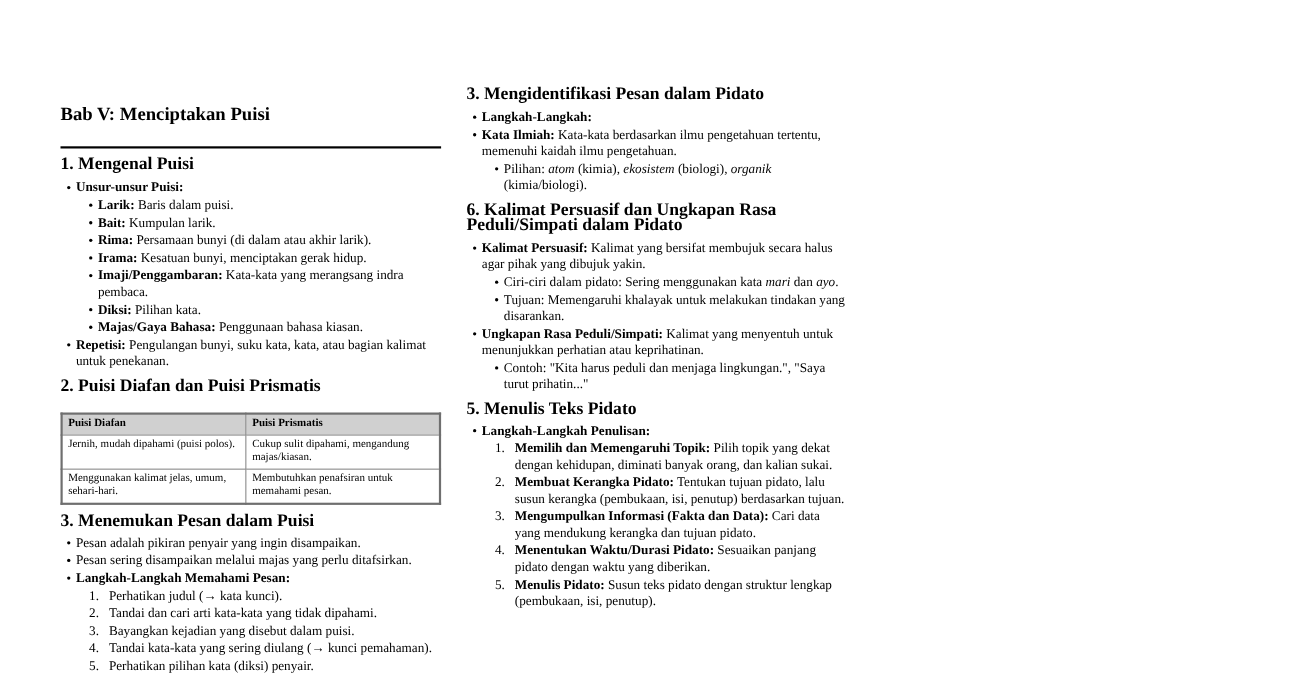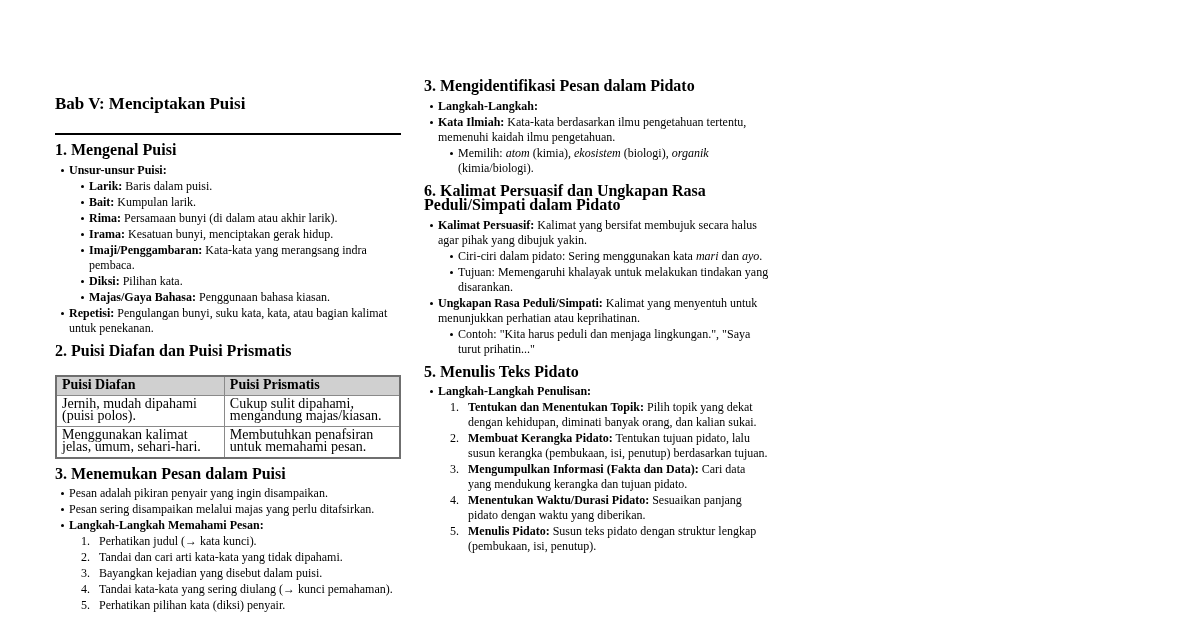--- a/index.html
+++ b/index.html
@@ -77,21 +77,21 @@
   }
 
   .b { font-weight: bold; }
   .i { font-style: italic; }
   .r { }
 
   table.doc-table {
     border-collapse: collapse;
     width: 100%;
     margin: 17px 0 2px 0;
-    font-size: 14px;
+    font-size: 10px;
     line-height: 12.5px;
     border: 2px solid #6f6f6f;
   }
   table.doc-table th,
   table.doc-table td {
     border: 1px solid #8a8a8a;
     padding: 2px 5px 3px 5px;
     text-align: left;
     vertical-align: top;
   }
@@ -149,37 +149,37 @@
             <li><span class="r">Tandai kata-kata yang sering diulang (→ kunci pemahaman).</span></li>
             <li><span class="r">Perhatikan pilihan kata (diksi) penyair.</span></li>
           </ol></li>
       </ul>
     </div>
   <div class="column column-right">
       <h2 class="doc-heading">3. Mengidentifikasi Pesan dalam Pidato</h2>
       <ul class="doc-ul">
         <li><span class="b">Langkah-Langkah:</span></li>
         <li><span class="b">Kata Ilmiah:</span><span class="r"> Kata-kata berdasarkan ilmu pengetahuan tertentu, memenuhi kaidah ilmu pengetahuan.</span><ul class="doc-ul">
-            <li><span class="r">Memilih: </span><span class="i">atom</span><span class="r"> (kimia), </span><span class="i">ekosistem</span><span class="r"> (biologi), </span><span class="i">organik</span><span class="r"> (kimia/biologi).</span></li>
+            <li><span class="r">Pilihan: </span><span class="i">atom</span><span class="r"> (kimia), </span><span class="i">ekosistem</span><span class="r"> (biologi), </span><span class="i">organik</span><span class="r"> (kimia/biologi).</span></li>
           </ul></li>
       </ul>
       <h2 class="doc-heading">6. Kalimat Persuasif dan Ungkapan Rasa Peduli/Simpati dalam Pidato</h2>
       <ul class="doc-ul">
         <li><span class="b">Kalimat Persuasif:</span><span class="r"> Kalimat yang bersifat membujuk secara halus agar pihak yang dibujuk yakin.</span><ul class="doc-ul">
             <li><span class="r">Ciri-ciri dalam pidato: Sering menggunakan kata </span><span class="i">mari</span><span class="r"> dan </span><span class="i">ayo</span><span class="r">.</span></li>
             <li><span class="r">Tujuan: Memengaruhi khalayak untuk melakukan tindakan yang disarankan.</span></li>
           </ul></li>
         <li><span class="b">Ungkapan Rasa Peduli/Simpati:</span><span class="r"> Kalimat yang menyentuh untuk menunjukkan perhatian atau keprihatinan.</span><ul class="doc-ul">
             <li><span class="r">Contoh: "Kita harus peduli dan menjaga lingkungan.", "Saya turut prihatin..."</span></li>
           </ul></li>
       </ul>
       <h2 class="doc-heading">5. Menulis Teks Pidato</h2>
       <ul class="doc-ul">
         <li><span class="b">Langkah-Langkah Penulisan:</span><ol class="doc-ol">
-            <li><span class="b">Tentukan dan Menentukan Topik:</span><span class="r"> Pilih topik yang dekat dengan kehidupan, diminati banyak orang, dan kalian sukai.</span></li>
+            <li><span class="b">Memilih dan Memengaruhi Topik:</span><span class="r"> Pilih topik yang dekat dengan kehidupan, diminati banyak orang, dan kalian sukai.</span></li>
             <li><span class="b">Membuat Kerangka Pidato:</span><span class="r"> Tentukan tujuan pidato, lalu susun kerangka (pembukaan, isi, penutup) berdasarkan tujuan.</span></li>
             <li><span class="b">Mengumpulkan Informasi (Fakta dan Data):</span><span class="r"> Cari data yang mendukung kerangka dan tujuan pidato.</span></li>
             <li><span class="b">Menentukan Waktu/Durasi Pidato:</span><span class="r"> Sesuaikan panjang pidato dengan waktu yang diberikan.</span></li>
             <li><span class="b">Menulis Pidato:</span><span class="r"> Susun teks pidato dengan struktur lengkap (pembukaan, isi, penutup).</span></li>
           </ol></li>
       </ul>
     </div>
 </div>
 
 </body></html>

